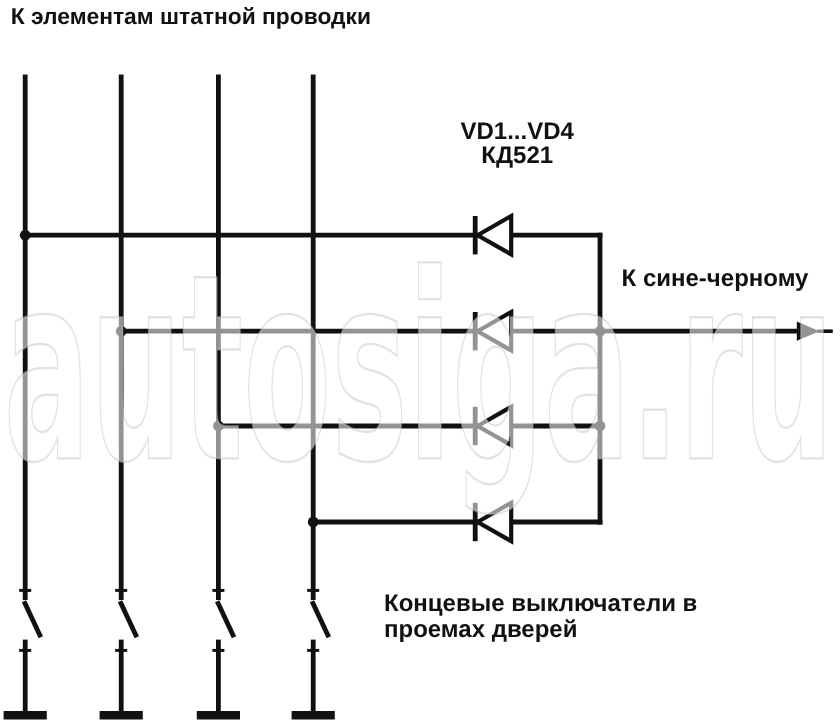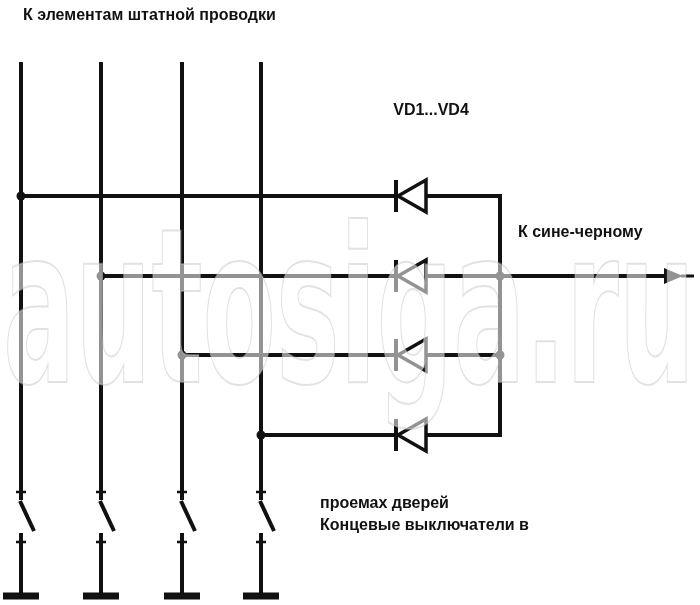--- a/index.html
+++ b/index.html
@@ -31,26 +31,26 @@
     fill:var(--wm-fill);
     fill-opacity:0.55;
     stroke:var(--wm-stroke);
     stroke-opacity:0.45;
     stroke-width:2;
   }
   .label{
     position:absolute;
     color:var(--text);
     font-weight:bold;
-    font-size:16px;
+    font-size:20px;
     line-height:22px;
     white-space:nowrap;
   }
   .label span{display:block;}
-  .lbl-title{left:23px;top:4px;font-size:16px;}
+  .lbl-title{left:9px;top:4px;font-size:19px;}
   .lbl-diode{left:356px;top:100px;width:150px;text-align:center;line-height:20px;white-space:normal;}
   .lbl-output{left:518px;top:220px;line-height:24px;}
   .lbl-switch{left:320px;top:492px;line-height:22px;}
 </style>
 </head>
 <body>
 
 <div class="stage">
 
   <svg class="schematic" width="700" height="605" viewBox="0 0 700 605">
@@ -133,24 +133,25 @@
 
     <text class="wm" x="3" y="382" font-size="215" textLength="692" lengthAdjust="spacingAndGlyphs">autosiga.ru</text>
   </svg>
 
   <div class="label lbl-title">
     <span>К элементам штатной проводки</span>
   </div>
 
   <div class="label lbl-diode">
     <span>VD1...VD4</span>
+    <span>КД521</span>
   </div>
 
   <div class="label lbl-output">
     <span>К сине-черному</span>
   </div>
 
   <div class="label lbl-switch">
+    <span>Концевые выключатели в</span>
     <span>проемах дверей</span>
-    <span>Концевые выключатели в</span>
   </div>
 
 </div>
 
 </body></html>

